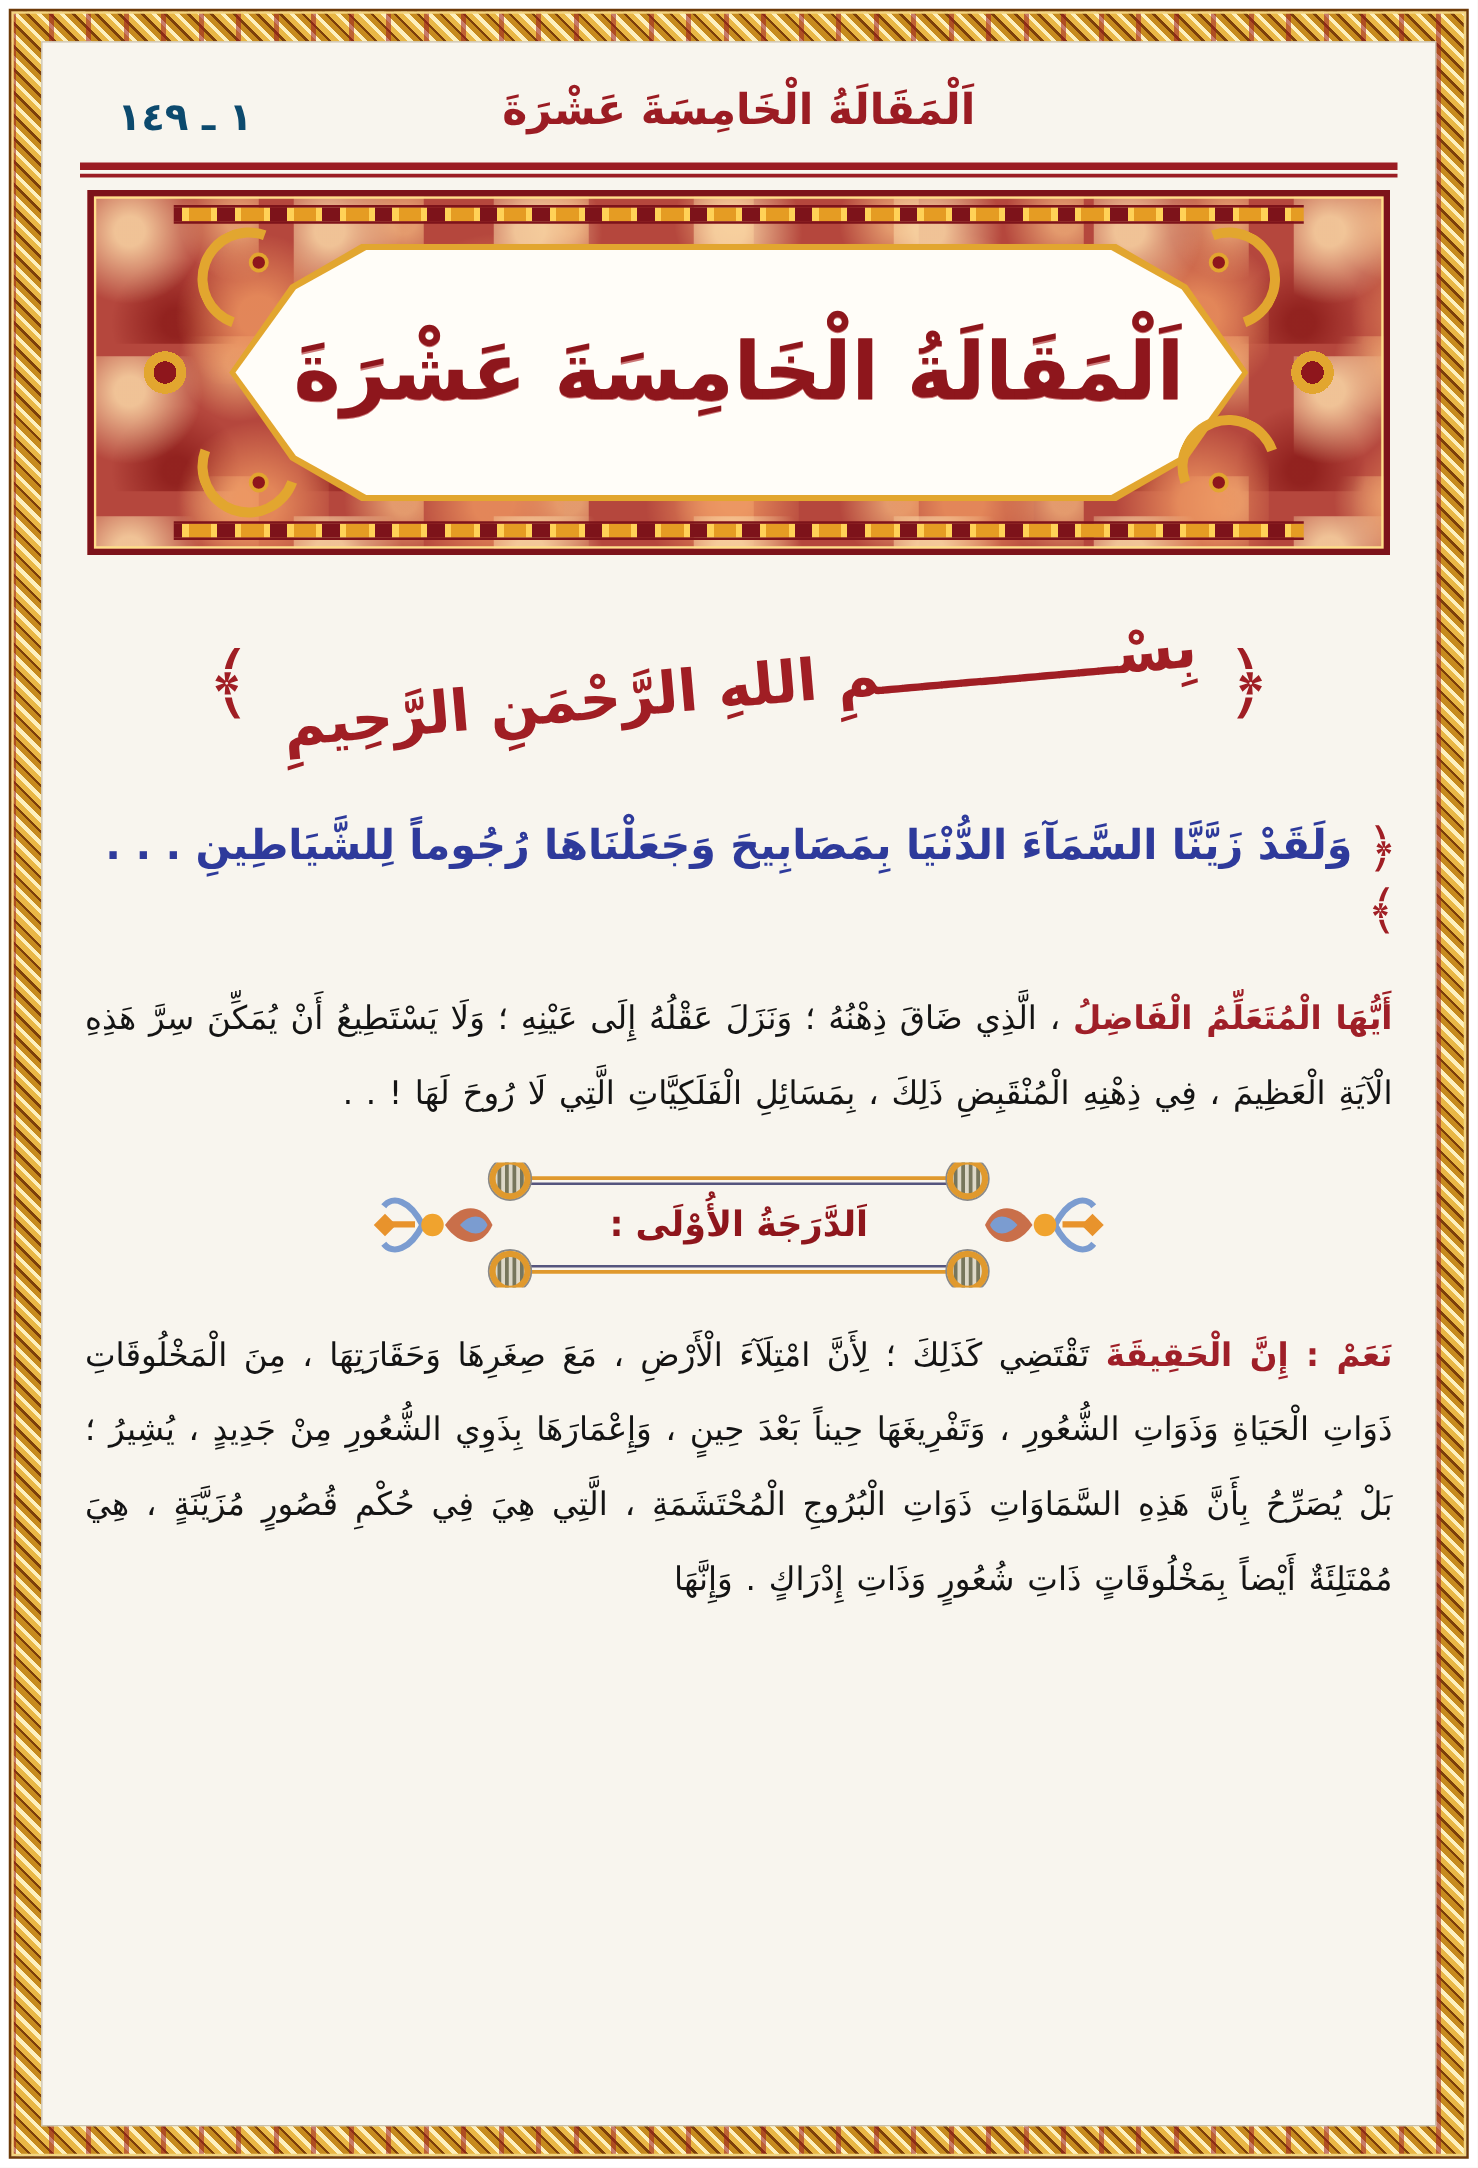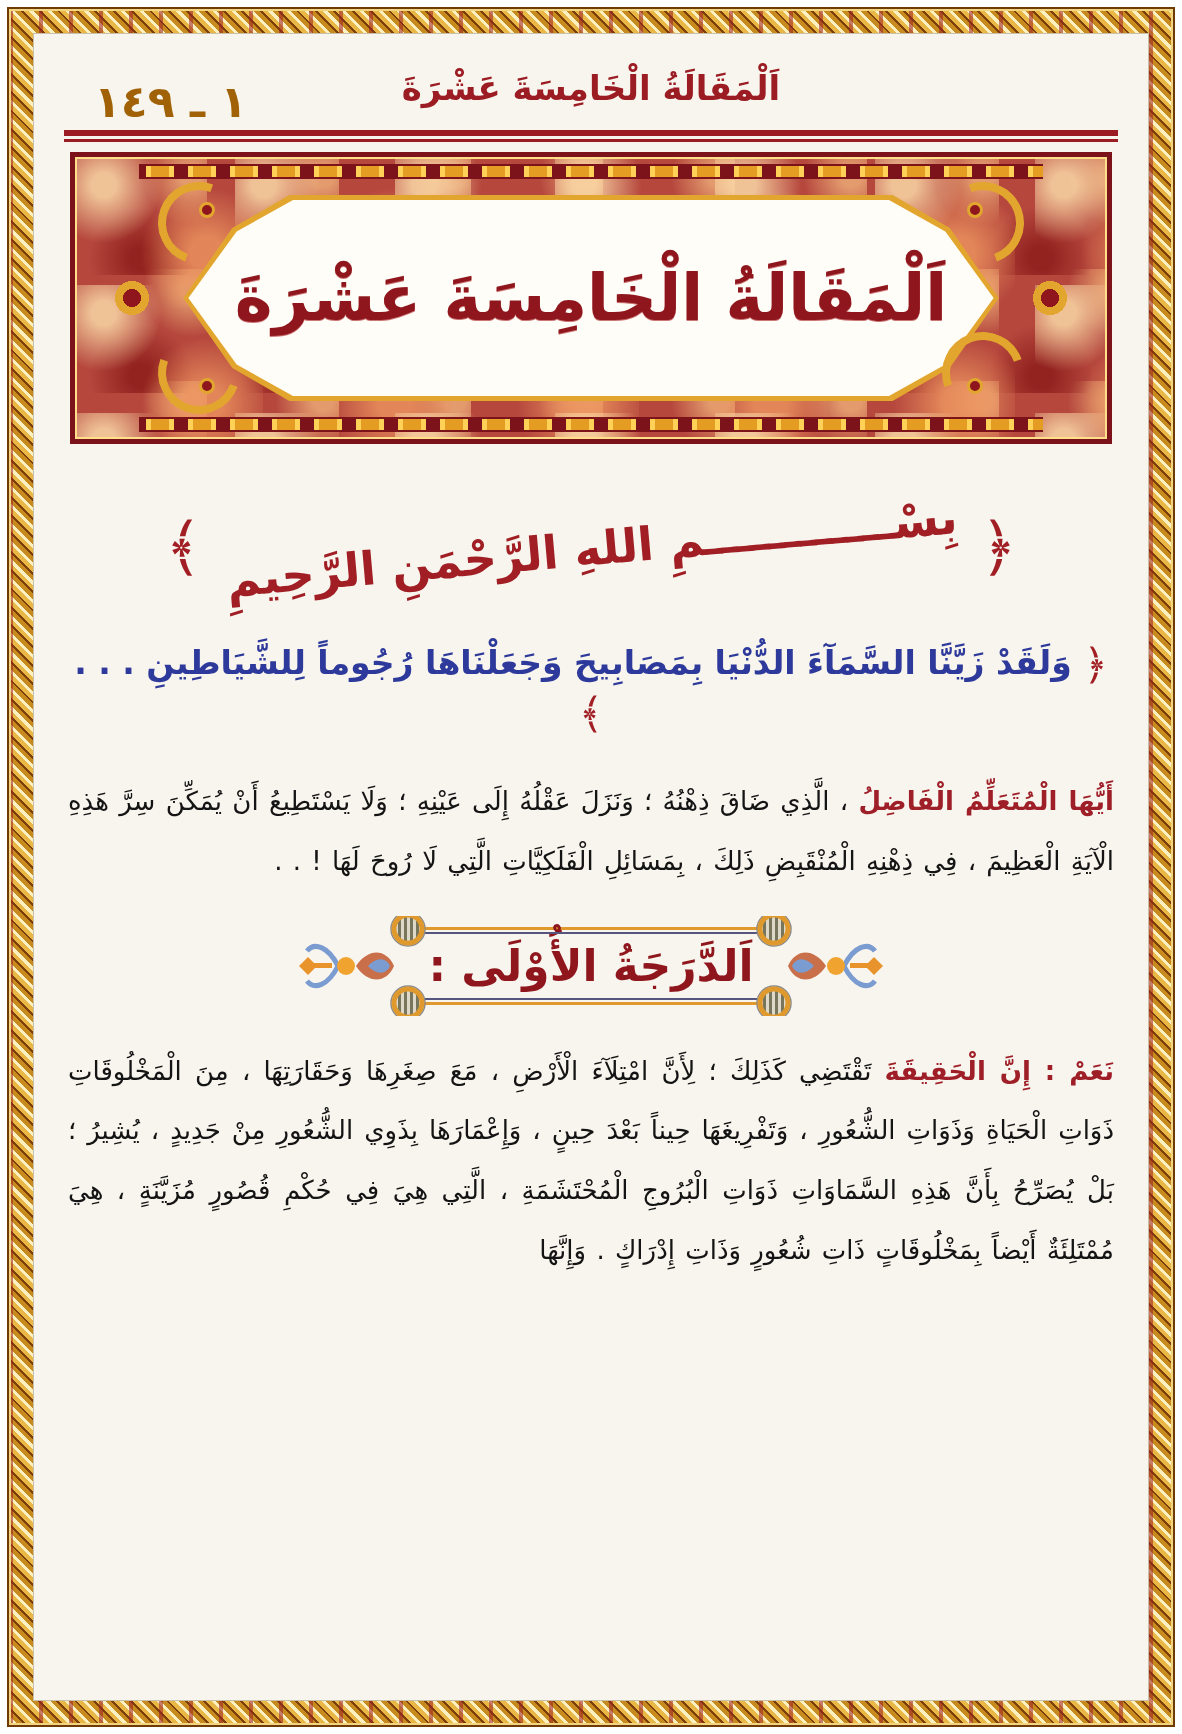--- a/index.html
+++ b/index.html
@@ -19,21 +19,21 @@
     position:absolute; inset:33px;
     background:#f8f5ee;
     border:1px solid #c9c0ab;
     padding:26px 30px 0;
     direction:rtl;
   }
 
   
   .header { position:relative; height:62px; }
   .header-title { text-align:center; font-size:34px; font-weight:bold; color:#9b1c23; padding-top:8px; }
-  .page-num { position:absolute; left:30px; top:16px; font-size:44px; font-weight:bold; color:#a16207; letter-spacing:4px; }
+  .page-num { position:absolute; left:30px; top:16px; font-size:31px; font-weight:bold; color:#0c4a6e; letter-spacing:4px; }
   .rule { margin-top:8px; height:12px; border-top:6px solid #9b1c23; border-bottom:3px solid #9b1c23; }
 
   
   .banner {
     margin:10px 6px 0; height:292px; position:relative;
     border:5px solid #7d131a;
     background:
       radial-gradient(circle at 18% 22%, rgba(250,216,166,.85) 0 12px, rgba(250,216,166,0) 58px) 0 0/160px 128px,
       radial-gradient(circle at 70% 64%, rgba(238,150,96,.8) 0 16px, rgba(238,150,96,0) 66px) 0 0/188px 150px,
       radial-gradient(circle at 44% 86%, rgba(140,28,26,.85) 0 11px, rgba(140,28,26,0) 52px) 0 0/150px 118px,
@@ -66,40 +66,40 @@
     background:radial-gradient(circle,#8e161c 0 9px,#e2a62f 9px 17px, rgba(0,0,0,0) 17px); }
   .btip.l { left:3.2%; } .btip.r { right:3.2%; }
 
   
   .basmala { margin-top:64px; text-align:center; color:#a01e24; height:118px; }
   .basmala .orn { font-size:64px; vertical-align:middle; line-height:1; }
   .basmala .txt { display:inline-block; font-size:46px; font-weight:bold; margin:0 22px;
     transform:rotate(-5deg) translateY(14px); letter-spacing:1px; }
 
   
-  .verse { margin-top:14px; text-align:center; font-size:33px; font-weight:bold; color:#2e3a9b; }
+  .verse { margin-top:28px; font-size:33px; font-weight:bold; color:#2e3a9b; }
   .verse .orn { color:#a01e24; font-size:42px; font-weight:normal; vertical-align:middle; }
 
   
   .para { font-size:26px; line-height:2.3; color:#141414; text-align:justify; margin:26px 4px 0; word-spacing:2px; }
   .para.first { margin-top:34px; }
   .para.tight { margin-top:0; }
   .para .lead { color:#9f1f28; font-weight:bold; }
 
   
   .sechdr { margin:24px auto 6px; width:590px; height:100px; display:flex; align-items:center; justify-content:center; direction:ltr; }
   .sec-orn { width:132px; height:100px; flex:none; z-index:2; }
   .sec-orn.left  { margin-right:-30px; }
   .sec-orn.right { margin-left:-30px; transform:scaleX(-1); }
   .sec-box { position:relative; flex:1 1 auto; height:78px;
     border-top:3px solid #e0992d; border-bottom:3px solid #e0992d;
     display:flex; align-items:center; justify-content:center; }
   .sec-box::before, .sec-box::after { content:""; position:absolute; left:0; right:0; border-top:2px solid #55557e; }
   .sec-box::before { top:2px; } .sec-box::after { bottom:2px; }
-  .sec-title { font-size:44px; font-weight:bold; color:#8e161c; direction:rtl; }
+  .sec-title { font-size:28px; font-weight:bold; color:#8e161c; direction:rtl; }
 </style>
 </head>
 <body>
 
 <svg width="0" height="0" style="position:absolute">
   <defs>
     <pattern id="stripes" width="6" height="6" patternUnits="userSpaceOnUse">
       <rect width="6" height="6" fill="#ddd8c8"></rect>
       <rect width="3" height="6" fill="#77765c"></rect>
     </pattern>

